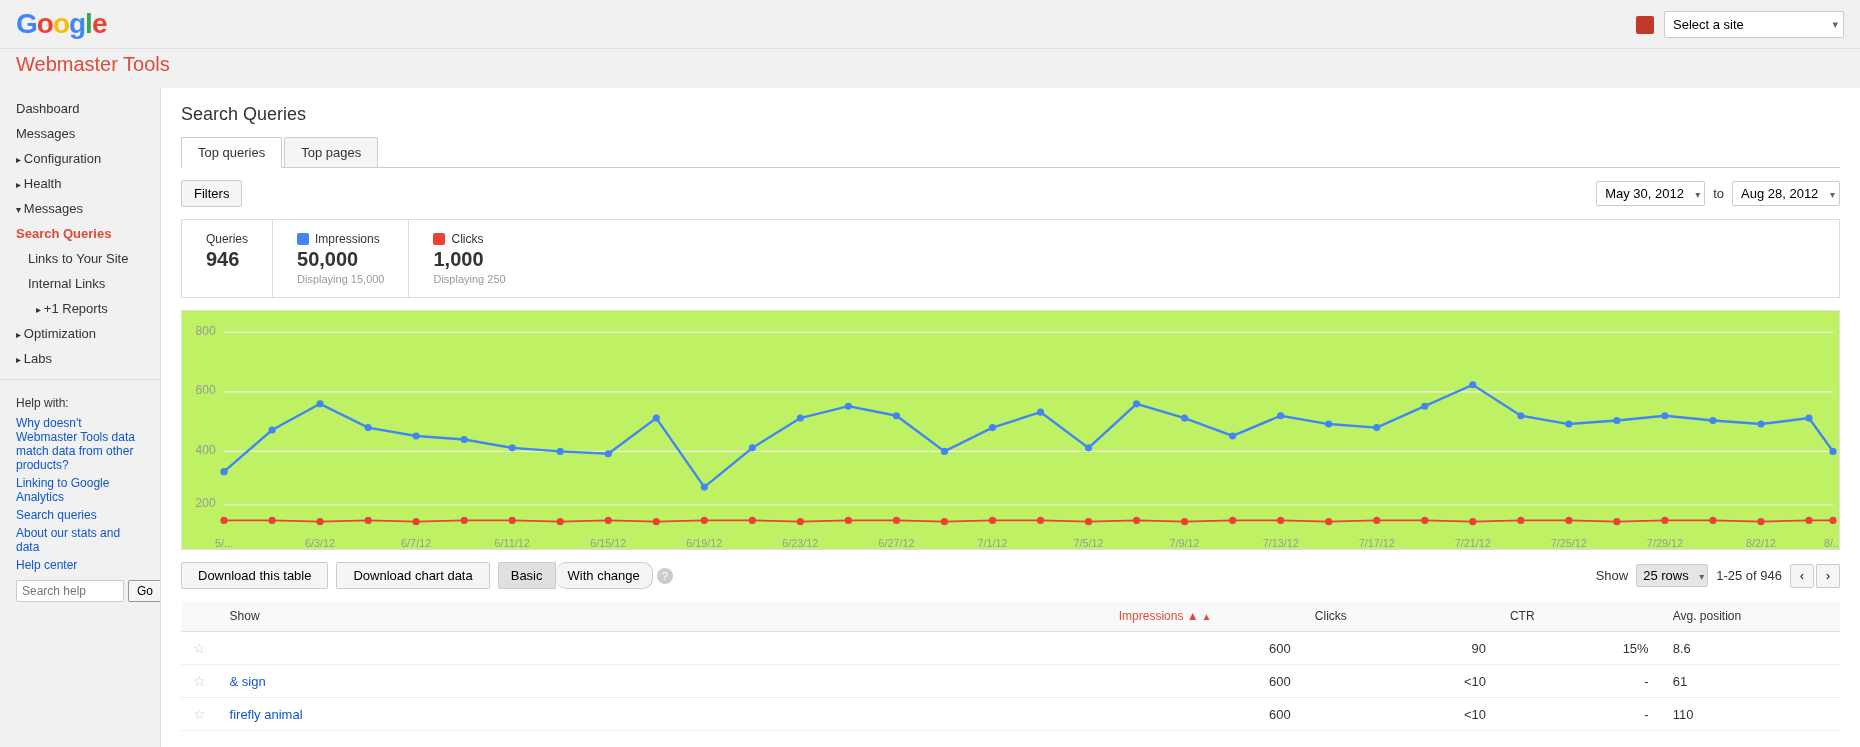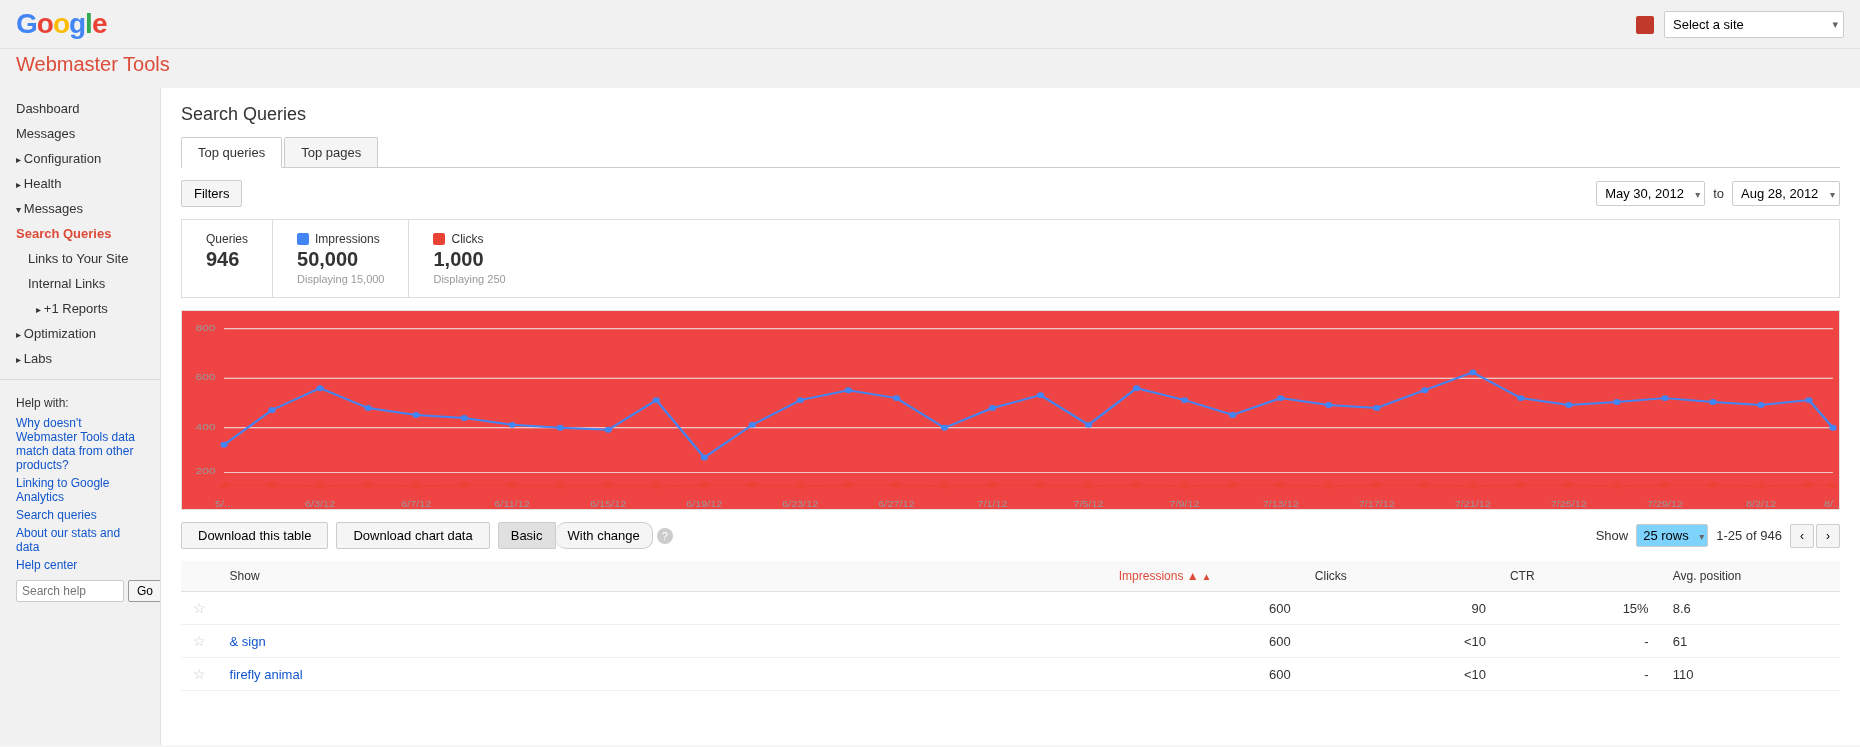--- a/index.html
+++ b/index.html
@@ -62,37 +62,37 @@
     
     .stats-row { display: flex; border: 1px solid #ddd; margin-bottom: 12px; }
     .stat-box { padding: 12px 24px; border-right: 1px solid #ddd; }
     .stat-box:last-child { border-right: none; }
     .stat-label { font-size: 12px; color: #333; margin-bottom: 2px; display: flex; align-items: center; gap: 6px; }
     .stat-value { font-size: 20px; font-weight: bold; color: #333; }
     .stat-sub { font-size: 11px; color: #999; margin-top: 2px; }
     .legend-dot { width: 12px; height: 12px; display: inline-block; border-radius: 2px; }
 
     
-    .chart-container { border: 1px solid #e0e0e0; margin-bottom: 12px; position: relative; height: 200px; background: #ef4444; }
+    .chart-container { border: 1px solid #e0e0e0; margin-bottom: 12px; position: relative; height: 240px; background: #bef264; }
     .chart-svg { width: 100%; height: 100%; }
 
     
     .bottom-toolbar { display: flex; align-items: center; justify-content: space-between; margin-bottom: 12px; }
     .bottom-toolbar-left { display: flex; align-items: center; gap: 8px; }
     .download-btn { padding: 5px 16px; border: 1px solid #ccc; border-radius: 2px; background: #f5f5f5; font-size: 13px; cursor: pointer; }
     .view-mode { display: flex; align-items: center; gap: 0; }
     .view-btn { padding: 5px 12px; border: 1px solid #ccc; font-size: 13px; cursor: pointer; background: #f5f5f5; }
     .view-btn:first-child { border-radius: 2px 0 0 2px; }
     .view-btn.active { background: #e0e0e0; }
     .view-btn:not(:first-child) { border-left: none; border-radius: 10px; }
     .view-btn:last-child { border-radius: 0 2px 2px 0; }
     .help-icon { width: 16px; height: 16px; border-radius: 50%; background: #ccc; color: #fff; font-size: 11px; display: inline-flex; align-items: center; justify-content: center; cursor: pointer; margin-left: 4px; }
     .pagination { display: flex; align-items: center; gap: 8px; font-size: 13px; }
     .rows-select-wrap { position: relative; display: inline-block; }
-    .rows-select { border: 1px solid #ccc; border-radius: 2px; padding: 3px 18px 3px 6px; font-size: 13px; appearance: none; background: #7dd3fc; cursor: pointer; }
+    .rows-select { border: 1px solid #ccc; border-radius: 2px; padding: 3px 18px 3px 6px; font-size: 13px; appearance: none; background: #e5e5e5; cursor: pointer; }
     .rows-select-wrap::after { content: '▾'; position: absolute; right: 4px; top: 50%; transform: translateY(-50%); pointer-events: none; color: #666; font-size: 10px; }
     .page-info { color: #333; }
     .page-nav { display: flex; align-items: center; gap: 2px; }
     .page-nav-btn { width: 24px; height: 24px; border: 1px solid #ccc; background: #f5f5f5; border-radius: 2px; cursor: pointer; display: flex; align-items: center; justify-content: center; font-size: 12px; }
 
     
     .data-table { width: 100%; border-collapse: collapse; }
     .data-table th { padding: 8px 12px; text-align: left; font-size: 12px; font-weight: normal; color: #333; border-bottom: 1px solid #e0e0e0; background: #f9f9f9; }
     .data-table th.sort-active { color: #dd4b39; cursor: pointer; }
     .data-table th.sort-active::after { content: ' ▲'; font-size: 10px; }

